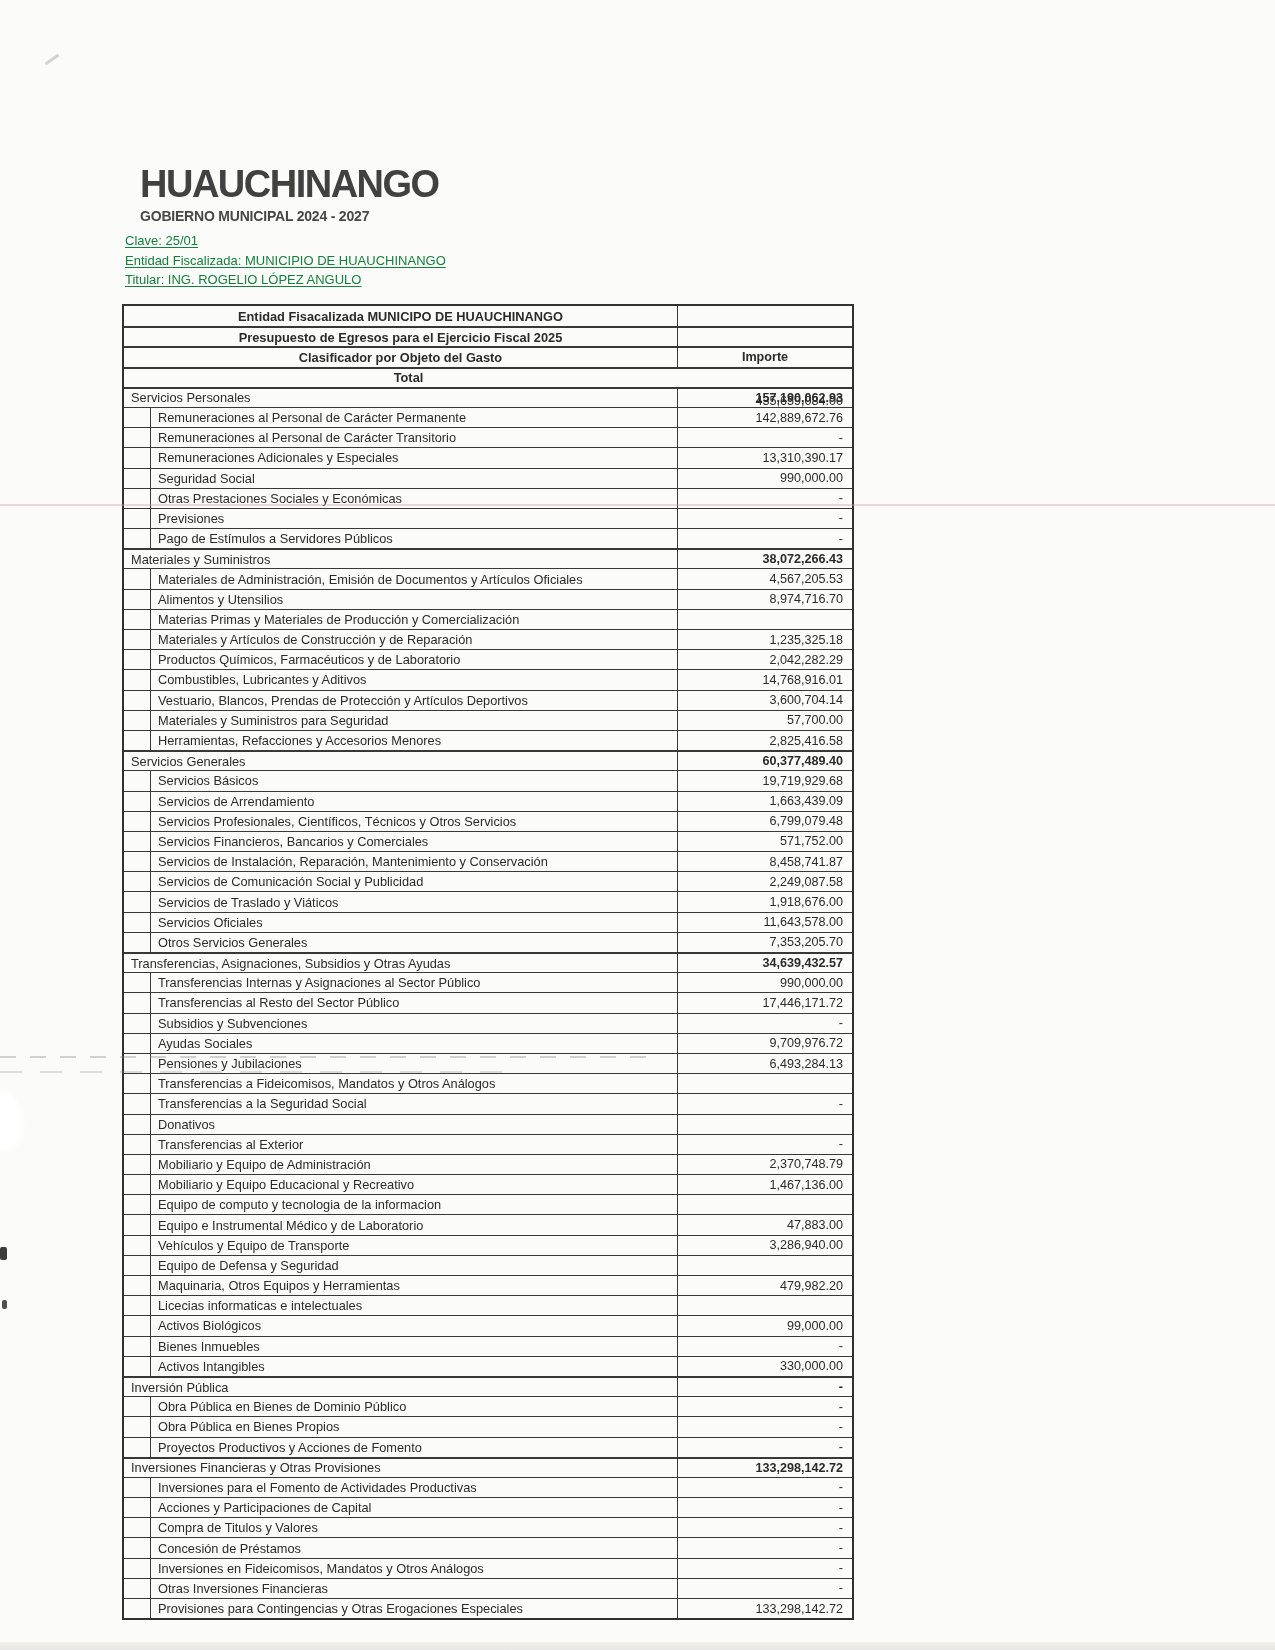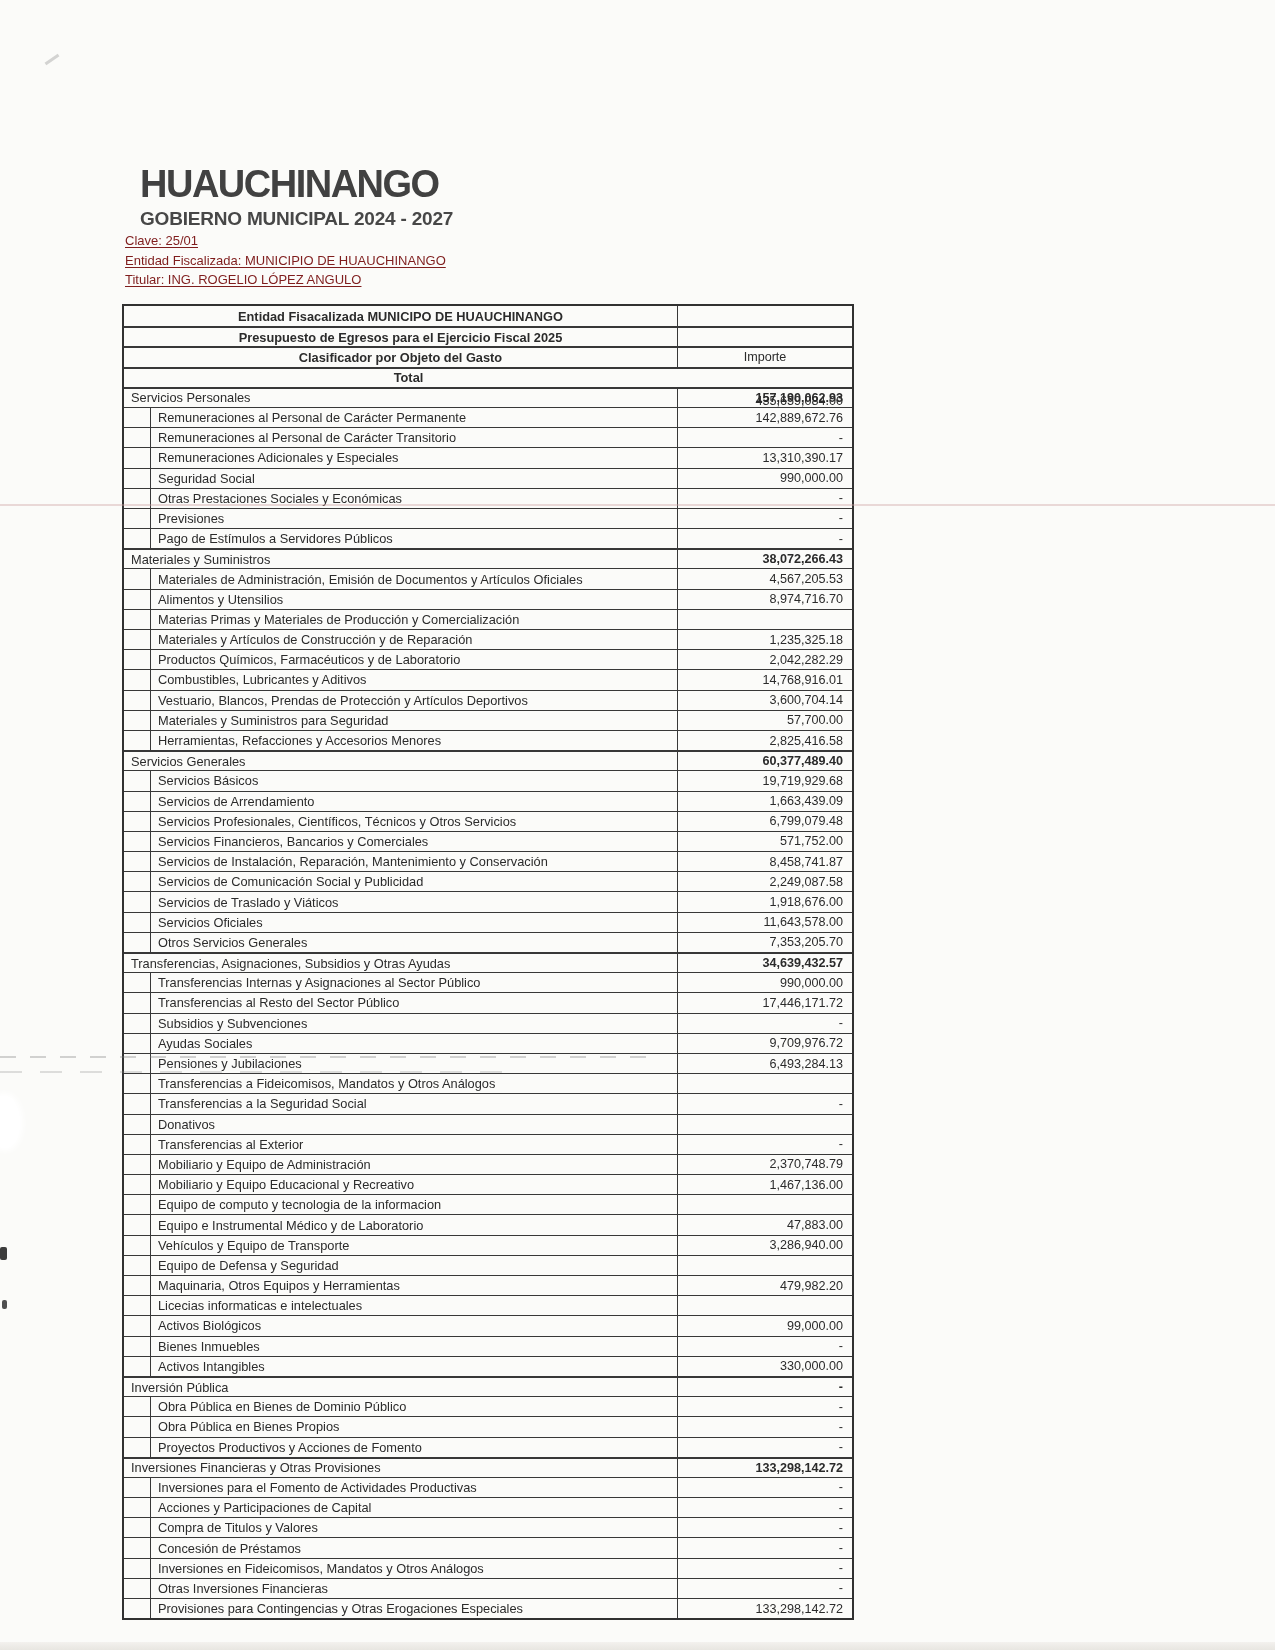--- a/index.html
+++ b/index.html
@@ -14,26 +14,26 @@
   .page { position:absolute; inset:0; }
 
   
   .logo { position:absolute; left:140px; top:148px;margin-top:14px; }
   .logo-title {
     font-size:38px; font-weight:bold; letter-spacing:-1.5px;
     color:#414141; transform:scaleY(1.04); transform-origin:left top;
     white-space:nowrap;
   }
   .logo-sub {
-    font-size:19px; font-weight:bold; letter-spacing:-0.2px;
+    font-size:14px; font-weight:bold; letter-spacing:-0.2px;
     color:#474747; margin-top:3px; white-space:nowrap;
   }
 
   
-  .meta { position:absolute; left:125px; top:233px; font-size:13px; color:#7f1d1d; }
+  .meta { position:absolute; left:125px; top:233px; font-size:13px; color:#15803d; }
   .meta div { margin-bottom:4.5px; }
   .meta span { text-decoration:underline; text-underline-offset:2px; }
 
   
   .budget-table {
     position:absolute; left:122px; top:304px; width:732px;
     border:2.2px solid #313131; box-sizing:border-box;
     background:transparent;
   }
   .row {
@@ -47,21 +47,21 @@
     white-space:nowrap; overflow:hidden; color:#2b2b2b;
   }
   .amt {
     width:175px; border-left:1.9px solid #383838; box-sizing:border-box;
     font-size:12.6px; display:flex; align-items:center; justify-content:flex-end;
     padding-right:9px; color:#2b2b2b;
   }
   .indent { width:27px; border-right:1.6px solid #383838; box-sizing:border-box; flex:0 0 auto; }
   .merged .lab { justify-content:center; font-weight:bold; padding-left:0; }
   .colhead .lab { justify-content:center; font-weight:bold; padding-left:0; }
-  .colhead .amt { justify-content:center; font-weight:normal; padding-right:0; }
+  .colhead .amt { justify-content:center; font-weight:bold; padding-right:0; }
   .total .lab { justify-content:center; font-weight:bold; padding-left:16px; }
   .total .amt { font-weight:normal;margin-top:32px; }
   .section .amt { font-weight:bold;padding-left:23px; }
 
   
   .art { position:absolute; pointer-events:none; }
   .art-line-pink { left:0; top:504px; width:100%; height:2px; background:rgba(205,160,160,0.38); }
   .art-line-dash1 { left:0; top:1056px; width:650px; height:2px;
     background:repeating-linear-gradient(90deg, rgba(120,120,120,0.32) 0 16px, rgba(0,0,0,0) 16px 30px); }
   .art-line-dash2 { left:0; top:1071px; width:520px; height:1.5px;

